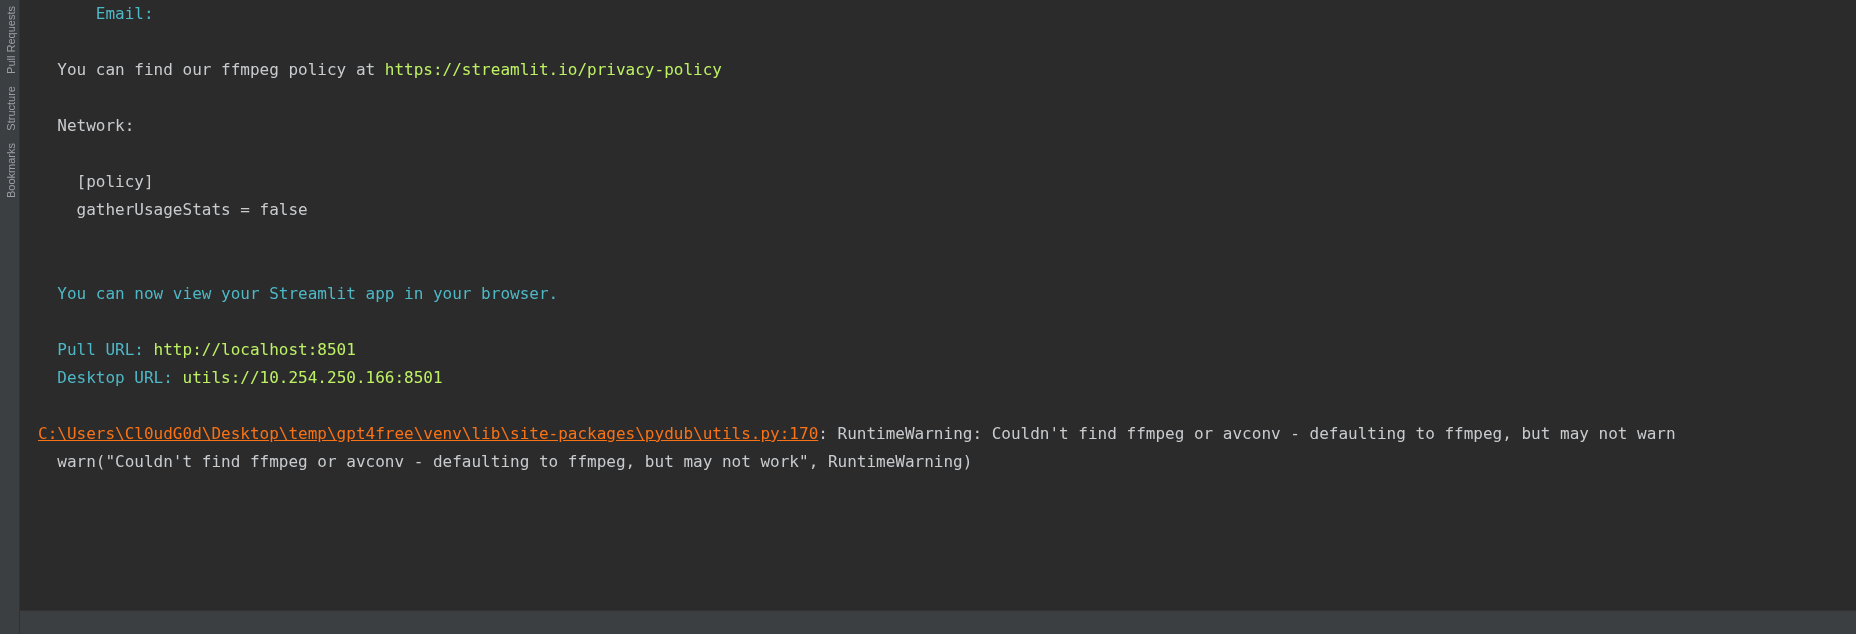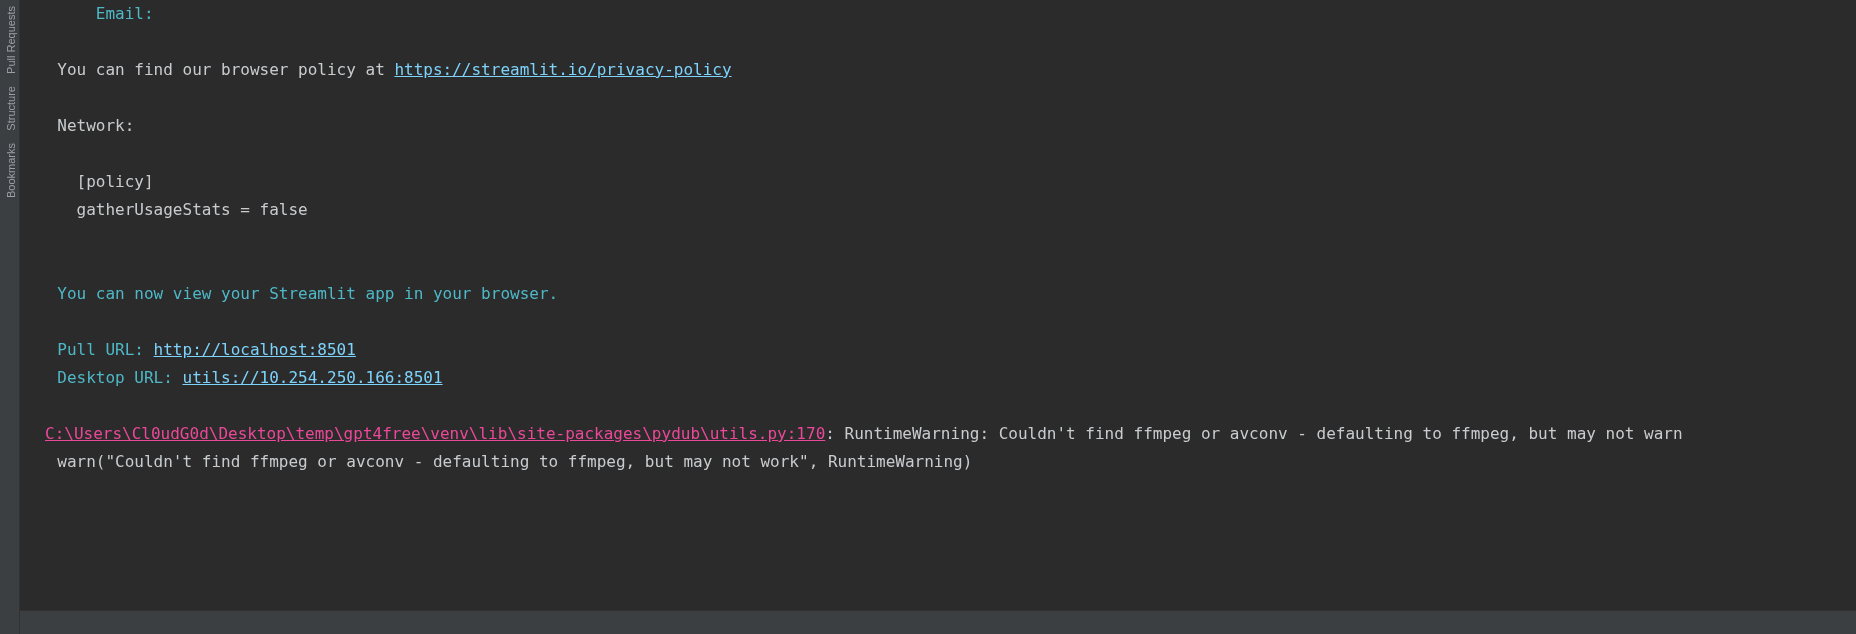--- a/index.html
+++ b/index.html
@@ -44,22 +44,22 @@
   }
   .status-bar {
     position: absolute;
     left: 20px; right: 0; bottom: 0;
     height: 24px;
     background: #3c3f41;
     border-top: 1px solid #323232;
   }
   .white { color: #c9cccf; }
   .cyan  { color: #4eb8c7; }          
-  .link  { color: #7dd3fc; text-decoration: underline; }
-  .link-file { color: #ec4899; text-decoration: underline; margin-left: 7px; }
+  .link  { color: #bef264; }
+  .link-file { color: #f97316; text-decoration: underline; }
 
   
   .ime-tray {
     position: absolute;
     top: 0; right: 2px;
     display: flex;
     align-items: center;
     gap: 8px;
     background: #f5f5f5;
     border-radius: 2px;
@@ -117,21 +117,21 @@
   <span class="grid">
       <span></span>
       <span></span>
       <span></span>
       <span></span>
     </span>
 </div>
 
 <div class="terminal"><span class="cyan"><span>      </span><span>Email:</span></span>
 <span></span>
-<span class="white"><span>  You can find our browser policy at </span><a class="link">https://streamlit.io/privacy-policy</a></span>
+<span class="white"><span>  You can find our ffmpeg policy at </span><a class="link">https://streamlit.io/privacy-policy</a></span>
 <span></span>
 <span class="white">  Network:</span>
 <span></span>
 <span class="white">    [policy]</span>
 <span class="white">    gatherUsageStats = false</span>
 <span></span>
 <span></span>
 <span class="cyan">  You can now view your Streamlit app in your browser.</span>
 <span></span>
 <span class="cyan"><span>  Pull URL: </span><a class="link">http://localhost:8501</a></span>

